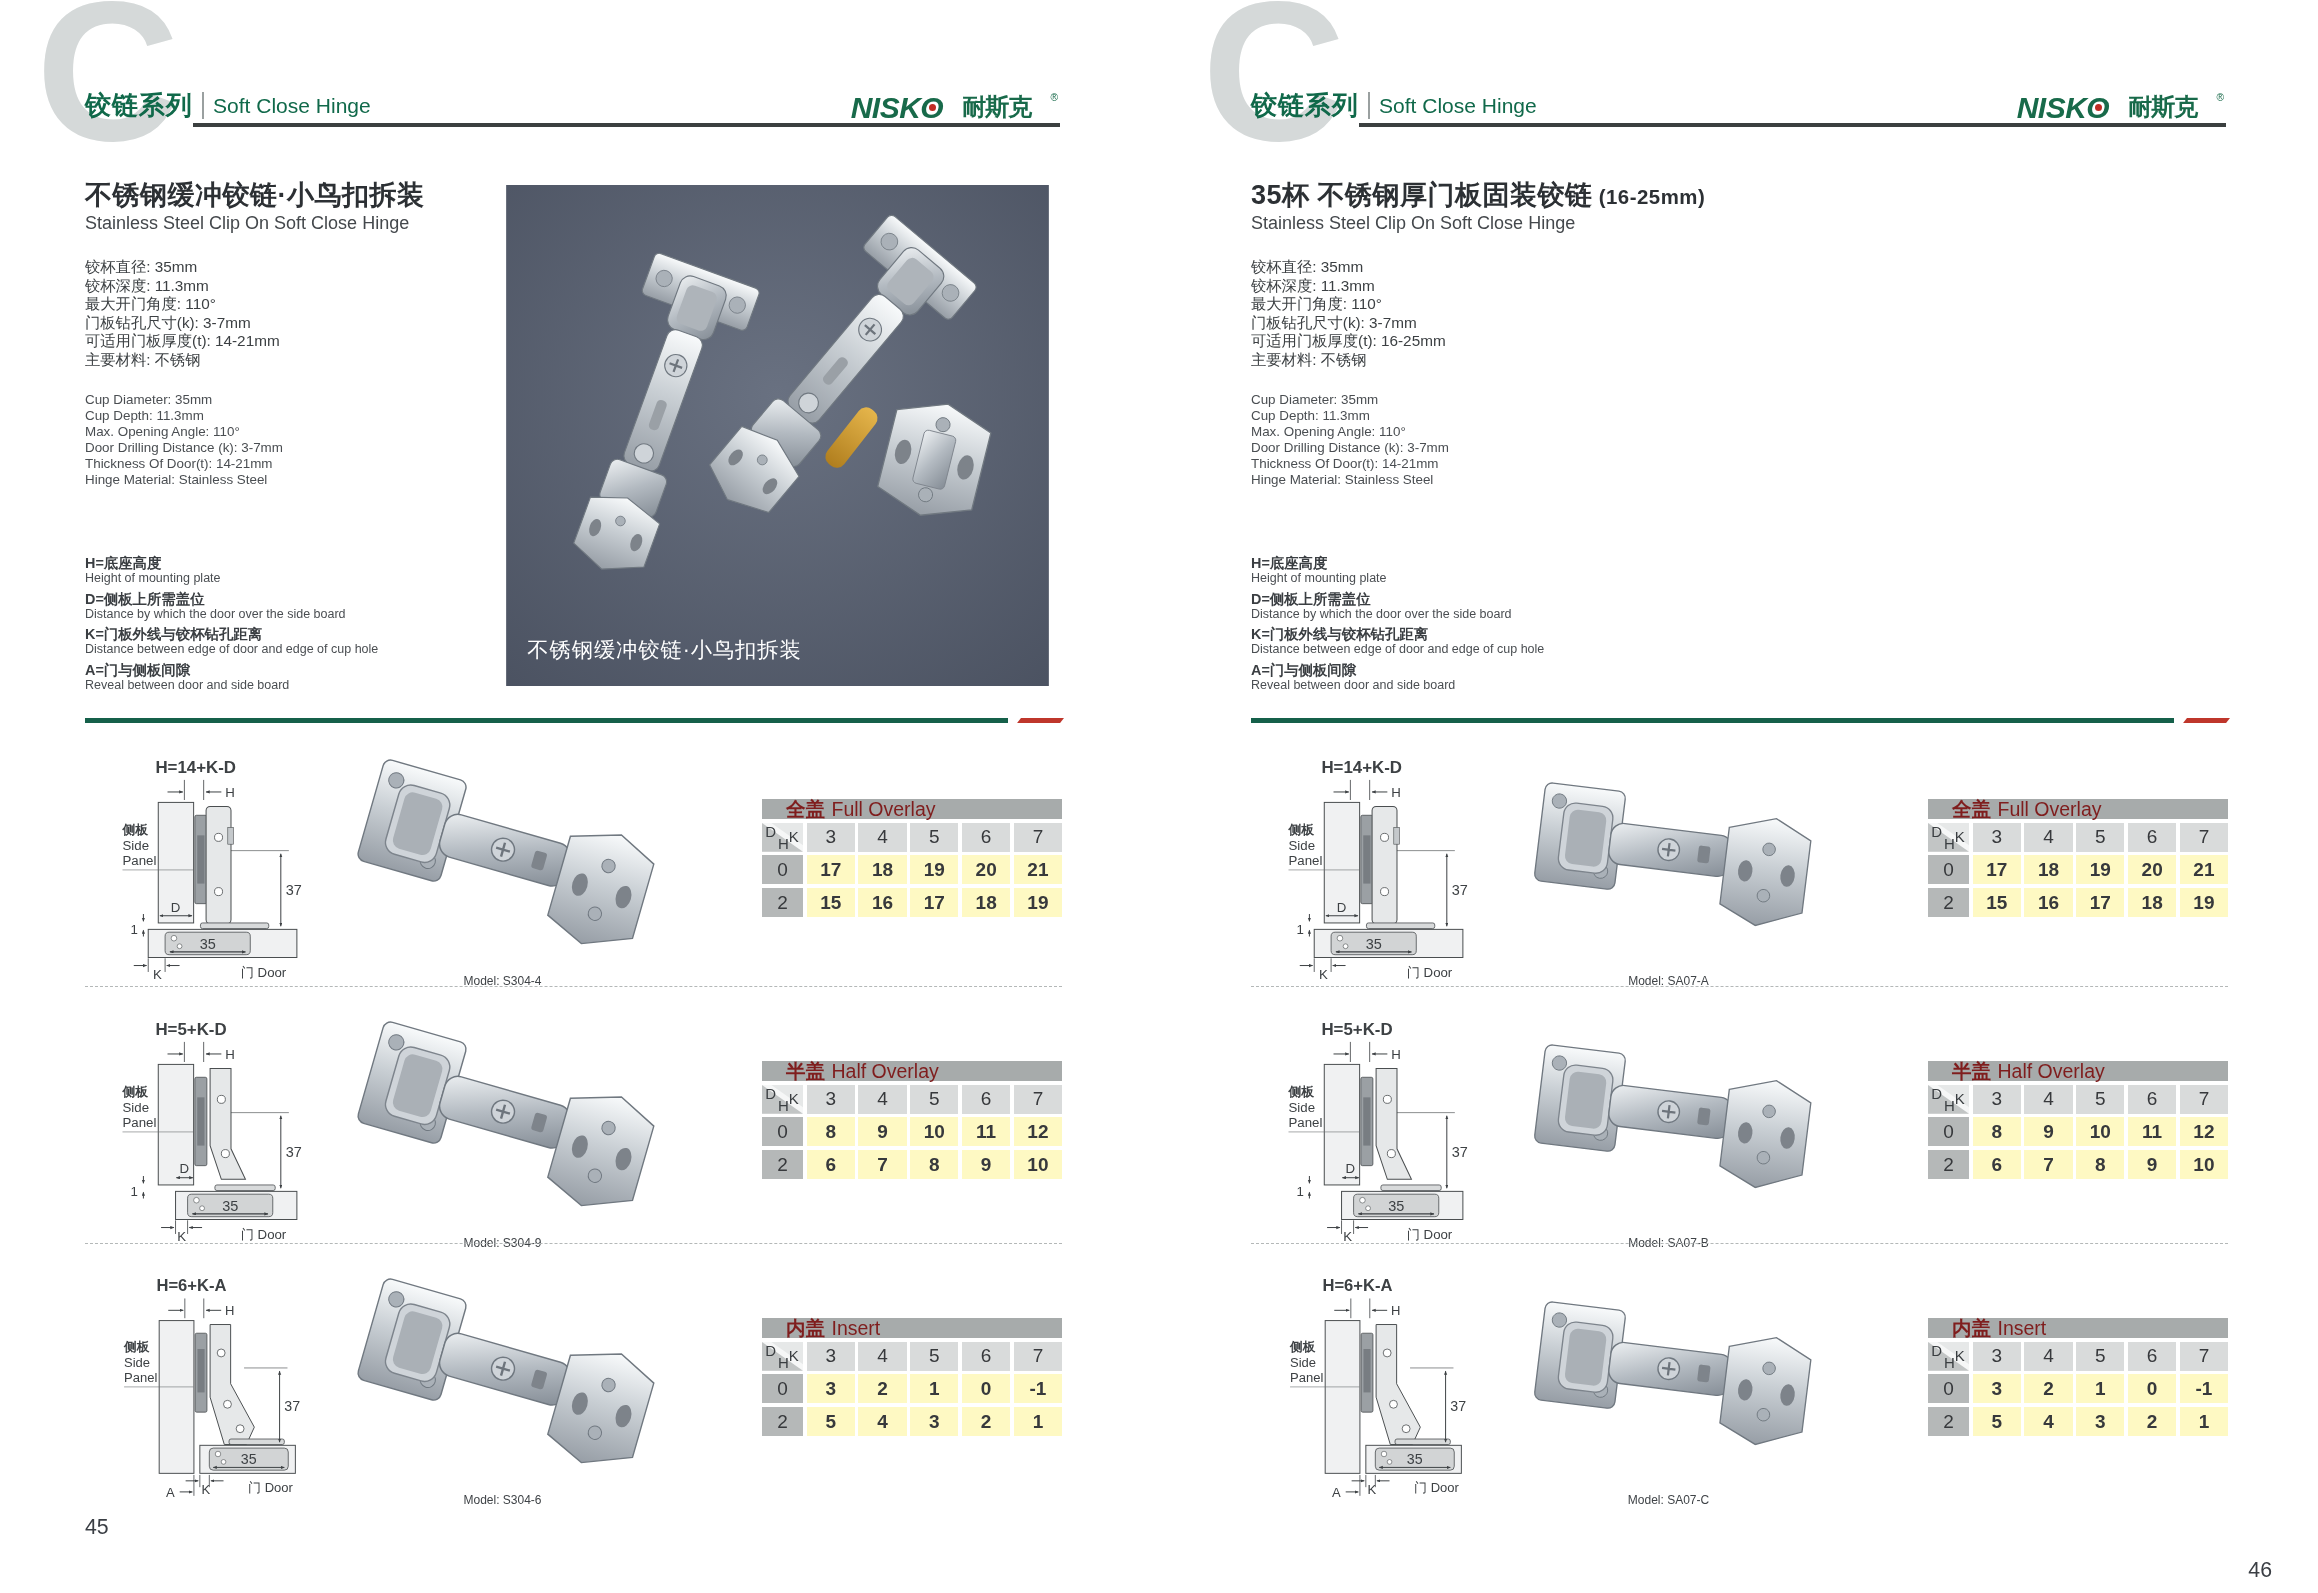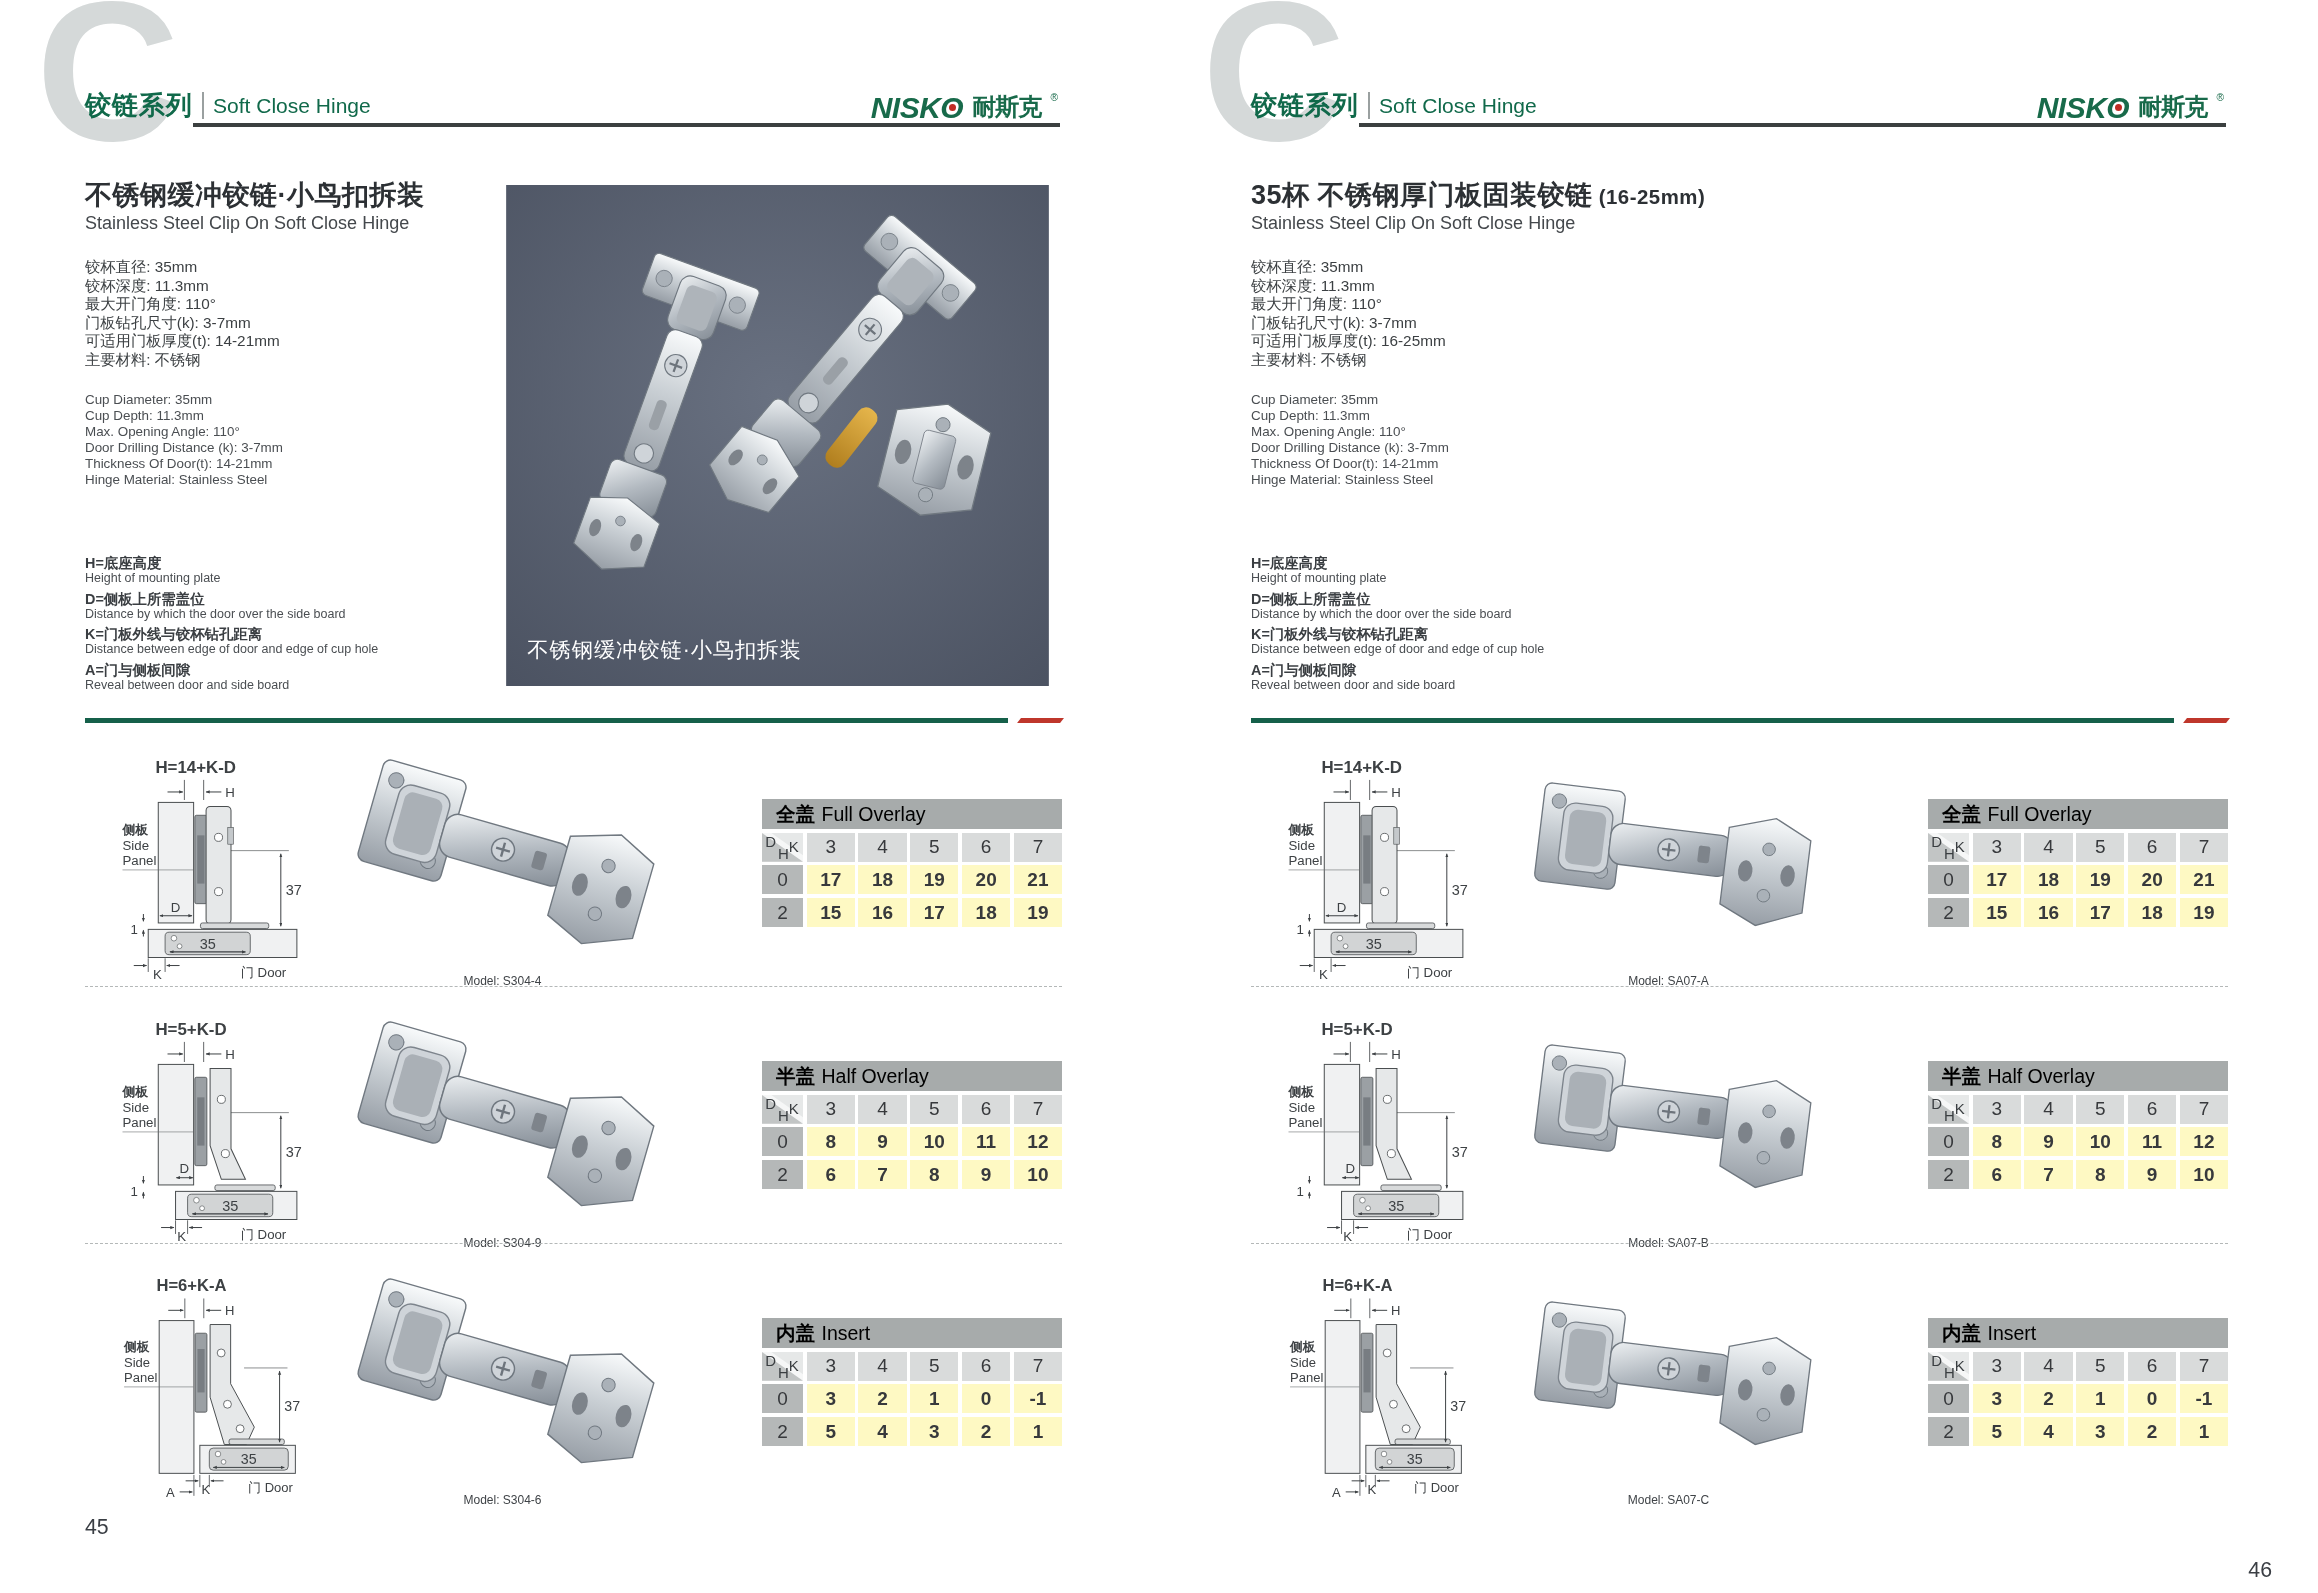--- a/index.html
+++ b/index.html
@@ -7,21 +7,21 @@
   body { font-family:"Liberation Sans","DejaVu Sans",sans-serif; color:#33373a; }
   #sheet { position:relative; width:2333px; height:1594px; background:#ffffff; display:flex; overflow:hidden; }
   .page { position:relative; width:1166px; height:1594px; background:#ffffff; flex:0 0 auto; }
 
   
   .wm-c { position:absolute; left:36px; top:-28px; font-size:199px; font-weight:bold; color:#d5d9d9; line-height:1; letter-spacing:-4.6px; }
   .hdr { position:absolute; left:85px; top:88px; display:flex; align-items:center; gap:9.3px;text-align:right; }
   .hdr-cn { font-size:26px; font-weight:bold; color:#10694a; letter-spacing:0.9px; }
   .hdr-sep { width:1.9px; height:27px; background:#9aa0a0; }
   .hdr-en { font-size:21px; color:#10694a; font-weight:500; }
-  .logo { position:absolute; right:108px; top:91px; display:flex; align-items:flex-start; gap:9px; }
+  .logo { position:absolute; right:108px; top:91px; display:flex; align-items:flex-start; gap:19px; }
   .lg-latin { position:relative; font-size:30px; font-weight:bold; color:#186a4a; letter-spacing:-0.5px; font-style:italic; }
   .lg-latin::after { content:""; position:absolute; right:7.4px; top:12.5px; width:7px; height:7px; border-radius:50%; background:#bf2c23; }
   .lg-cn { font-size:24px; font-weight:900; color:#186a4a; letter-spacing:-0.9px; }
   .lg-reg { font-size:10.2px; color:#186a4a; margin-top:0.9px; }
   .hdr-rule { position:absolute; left:193px; right:106px; top:123px; height:4.2px; background:#3b4040; }
 
   
   .p-title { position:absolute; left:85px; top:177px; font-size:27px; font-weight:bold; color:#2c3034; letter-spacing:0.5px; white-space:nowrap; }
   .p-title .t-paren { font-size:20.4px; font-weight:bold; }
   .p-sub { position:absolute; left:85px; top:213px; font-size:18px; color:#44484c; }
@@ -49,21 +49,21 @@
   .row-1 { top:755px; } .row-2 { top:1017px; } .row-3 { top:1274px; }
   .diag { position:absolute; left:33px; top:0; width:185px; height:225px; }
   .rphoto { position:absolute; left:260px; top:2.8px; width:315px; height:187px; }
   .tilt { transform:rotate(-9deg) scale(0.94); }
   .model { position:absolute; left:260px; top:199px; width:315px; text-align:center; font-size:12px; color:#3f4347;margin-top:20px; }
   .dash-sep { position:absolute; left:85px; width:977px; border-top:1.9px dashed #b4b8b8; height:0; }
   .sep-1 { top:986px; } .sep-2 { top:1243px; }
 
   
   .htable { position:absolute; right:0; top:44px; width:300px; }
-  .ht-title { height:30px; background:#a7abab; color:#000000; font-size:19.5px; display:flex; align-items:center; padding-left:14px; gap:6.5px; }
+  .ht-title { height:20px; background:#a7abab; color:#7f1d1d; font-size:19.5px; display:flex; align-items:center; padding-left:24px; gap:6.5px; }
   .ht-title .tcn { font-weight:bold; }
   .ht-row { display:grid; grid-template-columns:41px repeat(5,1fr); gap:3.7px; margin-top:3.7px; }
   .ht-cell { height:29px; display:flex; align-items:center; justify-content:center; font-size:19px; color:#37393c; }
   .hk { background:#d9dbdb; }
   .hl { background:#b5b8b8; }
   .hv { background:#fef9c3;font-weight:bold; }
   .ht-corner { position:relative; height:29px; background:#f6f7f7; overflow:hidden; }
   .ht-corner svg { position:absolute; inset:0; }
   .ht-corner .cd { position:absolute; left:3.2px; top:0.5px; font-size:15px; color:#3a3e41; }
   .ht-corner .ck { position:absolute; right:4.2px; top:5.6px; font-size:15px; color:#3a3e41; }

